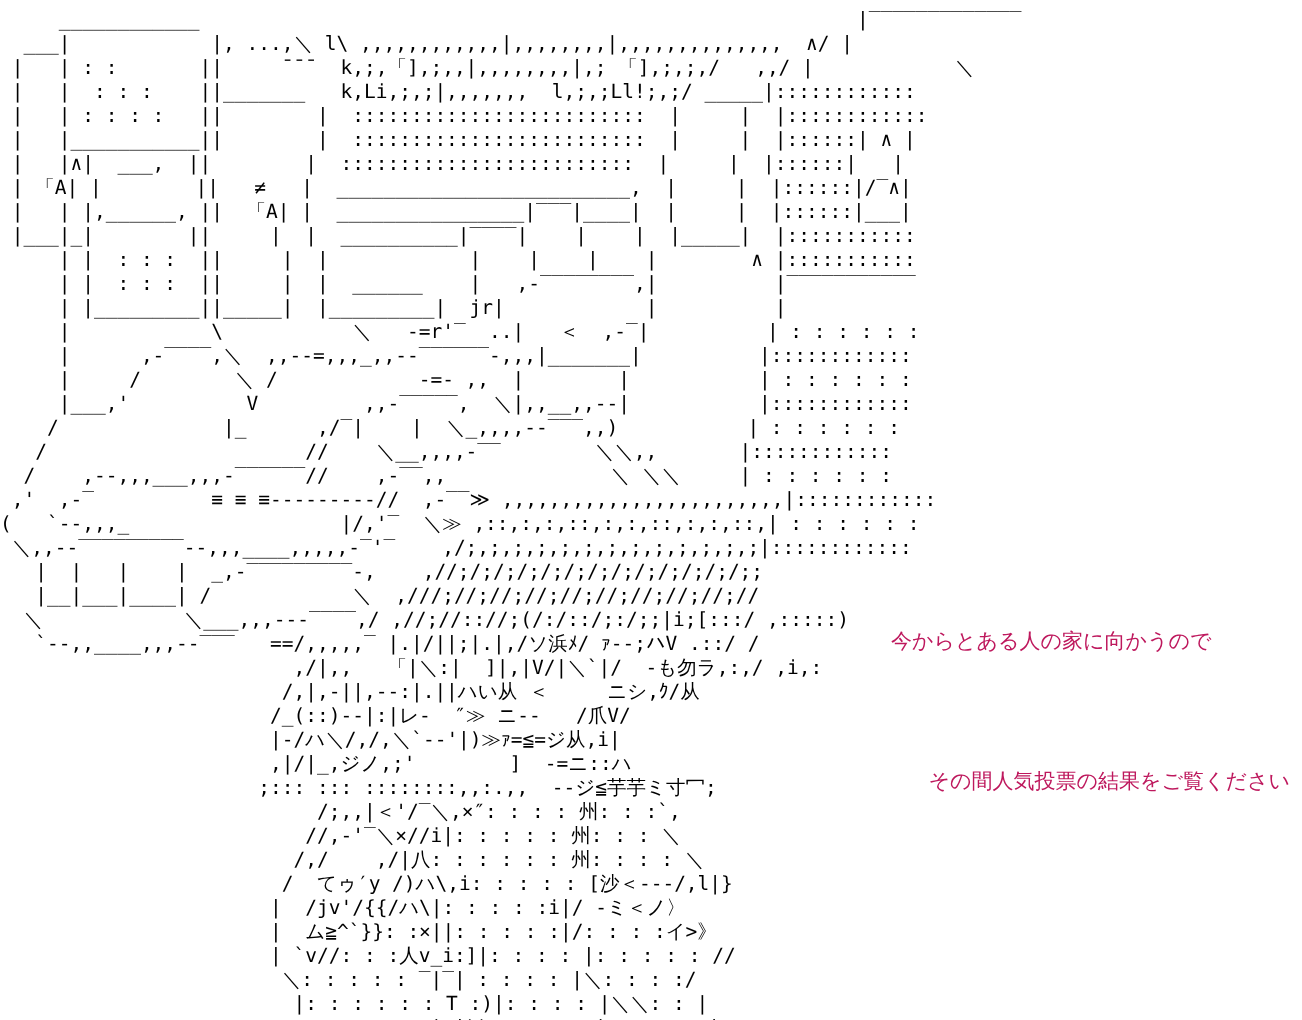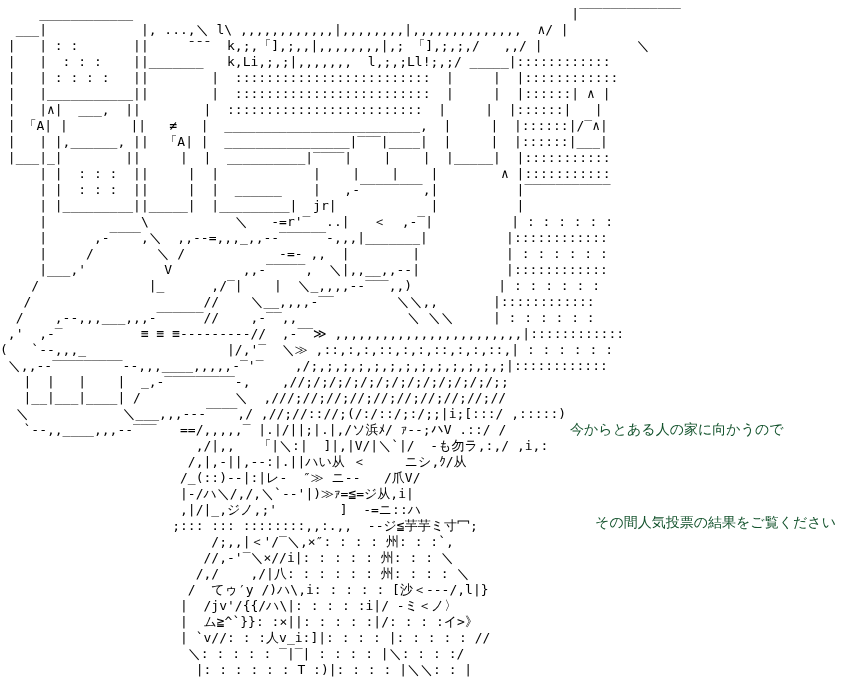--- a/index.html
+++ b/index.html
@@ -34,25 +34,25 @@
     line-height: 16px;
     letter-spacing: 0px;
     white-space: pre;
     font-weight: normal;
     -webkit-font-smoothing: none;
     text-rendering: optimizeSpeed;
   }
   
   .dialogue {
     position: absolute;
-    left: 564px;
+    left: 588px;
     top: 352px;
     width: 272px;
-    color: #14532d;
-    font-family: Liberation Sans, sans-serif;
+    color: #be185d;
+    font-family: Liberation Mono, monospace;
     font-size: 14px;
     line-height: 31px;
     white-space: pre;
   }
   .dialogue .line {
     display: block;
     white-space: pre;
   }
   .dialogue .line-1 { padding-left: 6px; }
   .dialogue .line-2 { padding-left: 0px; text-align: right; }

